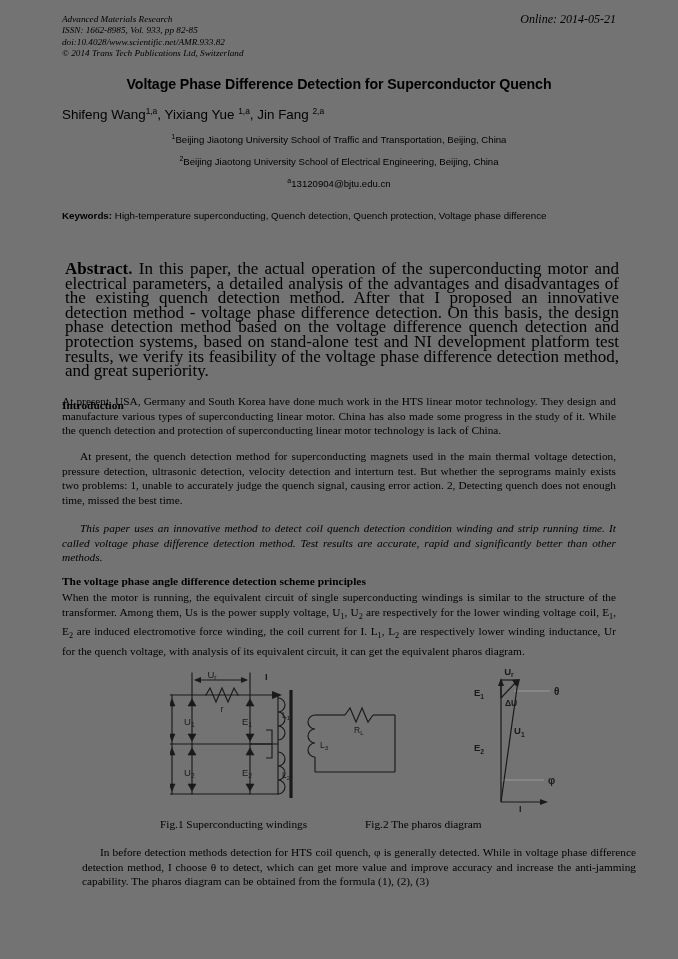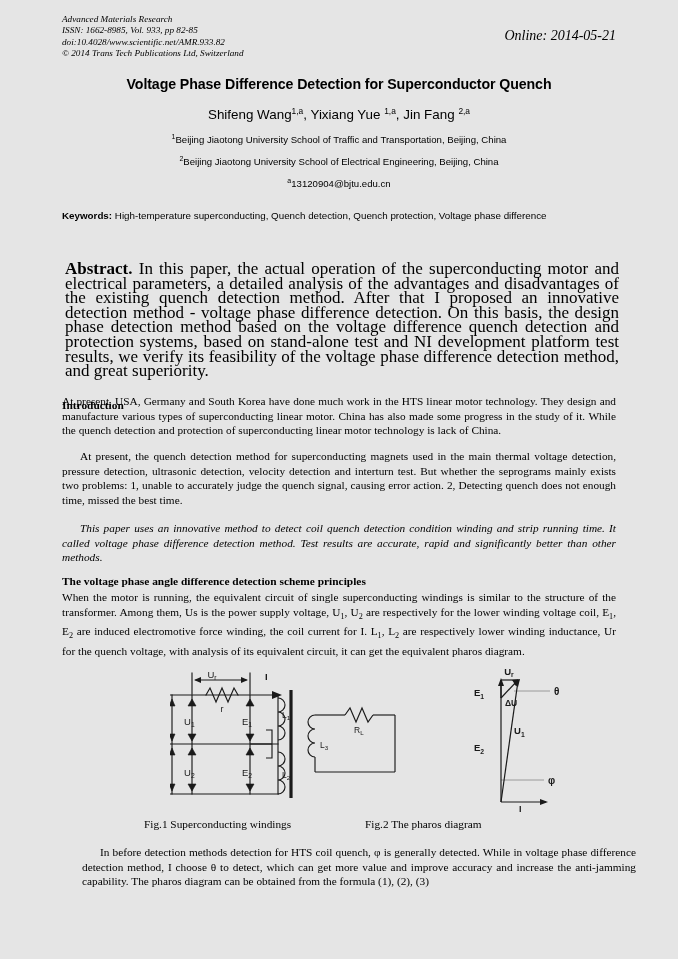--- a/index.html
+++ b/index.html
@@ -9,21 +9,21 @@
     background: #ffffff;
   }
   body {
     font-family: "Liberation Serif", serif;
     color: #000;
   }
   #page {
     position: relative;
     width: 678px;
     height: 959px;
-    background: #e5e5e5;
+    background: #737373;
     overflow: hidden;
     box-sizing: border-box;
   }
   .sheet {
     position: absolute;
     left: 62px;
     top: 0;
     width: 554px;
     height: 959px;
   }
@@ -39,22 +39,22 @@
     line-height: 11.4px;
     font-family: "Liberation Serif", serif;
   }
   .journal-header .hrow {
     position: relative;
     white-space: nowrap;
   }
   .journal-header .online {
     position: absolute;
     right: 0;
-    top: 16px;
-    font-size: 14px;
+    top: 0;
+    font-size: 12px;
     white-space: nowrap;
   }
 
   
   .title {
     position: absolute;
     top: 76px;
     left: 0;
     width: 554px;
     text-align: center;
@@ -62,21 +62,20 @@
     font-weight: bold;
     font-size: 14.2px;
     line-height: 17px;
     letter-spacing: -0.1px;
   }
   .authors {
     position: absolute;
     top: 103px;
     left: 0;
     width: 554px;
-    text-align: center;
     font-family: "Liberation Sans", sans-serif;
     font-size: 13.4px;
     line-height: 17px;
   }
   .authors sup { font-size: 8.4px; vertical-align: super; }
   .affil {
     position: absolute;
     left: 0;
     width: 554px;
     text-align: center;
@@ -147,21 +146,21 @@
     height: 145px;
   }
   .fig-caption-row {
     position: absolute;
     top: 817px;
     left: 0;
     width: 554px;
     font-size: 11.3px;
     line-height: 14px;
   }
-  .cap1 { position: absolute; left: 82px; top: 0; white-space: nowrap; }
+  .cap1 { position: absolute; left: 98px; top: 0; white-space: nowrap; }
   .cap2 { position: absolute; left: 303px; top: 0; white-space: nowrap; }
 
   #closing-p { position: absolute; top: 845px; left: 12px; width: 554px; margin-left: 8px; }
 
   svg { display: block; }
   svg text {
     font-family: "Liberation Sans", sans-serif;
     fill: #1a1a1a;
   }
 </style>

